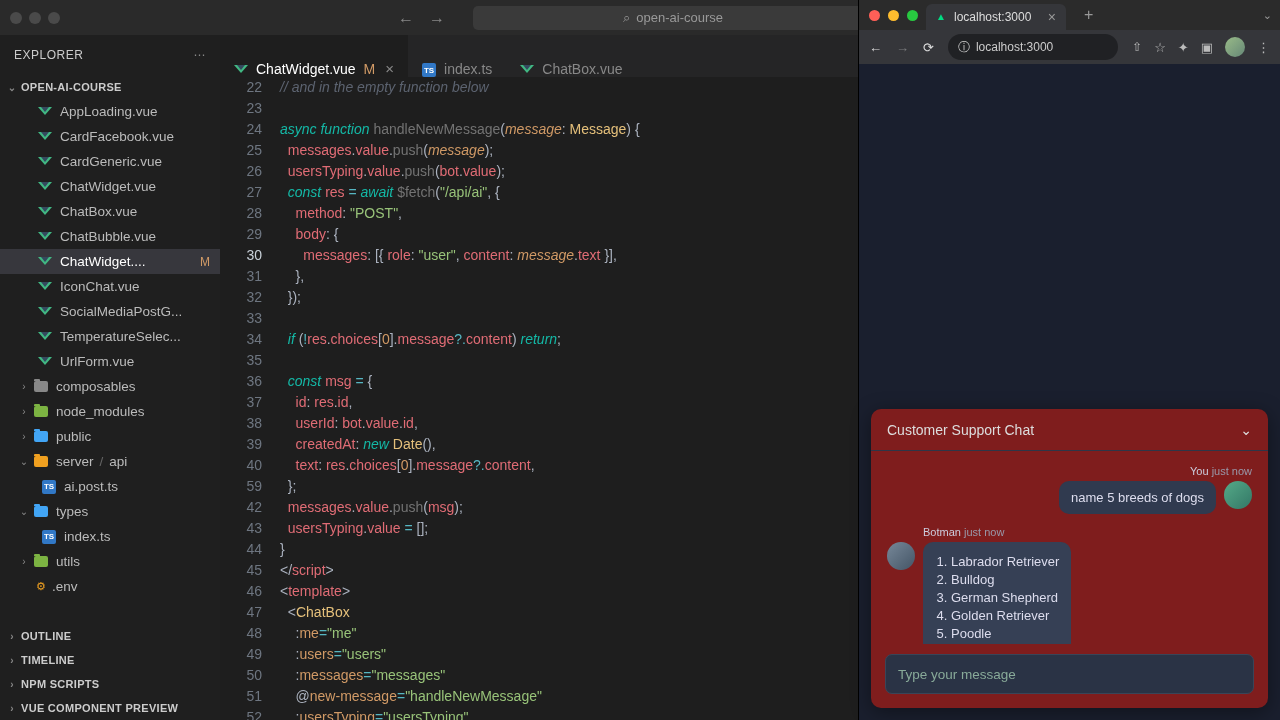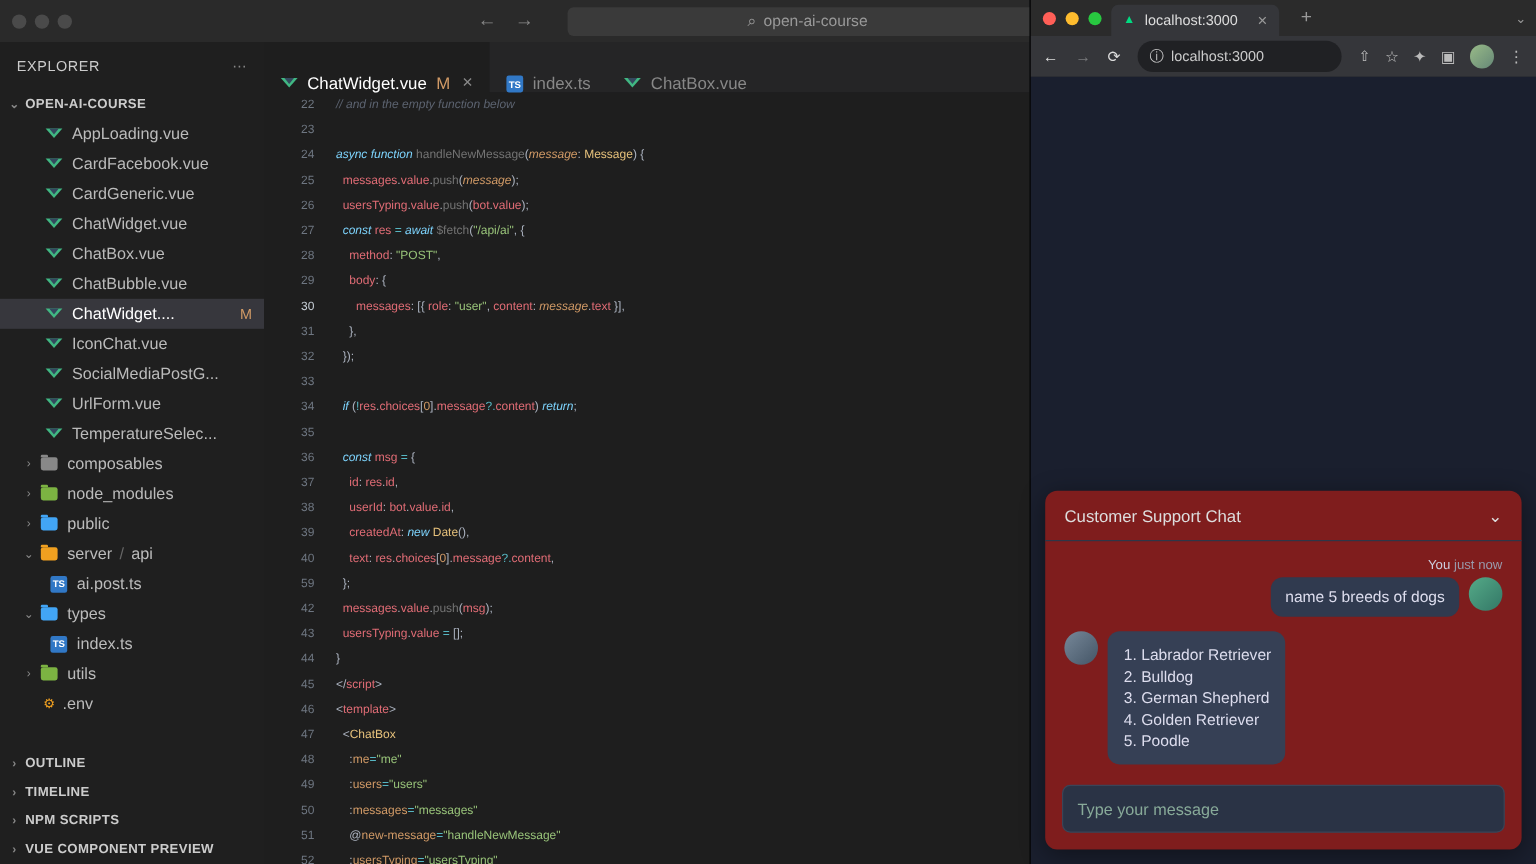--- a/index.html
+++ b/index.html
@@ -30,27 +30,27 @@
 .fld-icon.blue{background:#42a5f5}.fld-icon.blue::before{background:#42a5f5}
 .fld-icon.yellow{background:#f0a020}.fld-icon.yellow::before{background:#f0a020}
 .ts-icon{width:14px;height:14px;background:#3178c6;border-radius:2px;display:flex;align-items:center;justify-content:center;font-size:8px;font-weight:700;color:#fff}
 .env-icon{width:14px;height:14px;display:flex;align-items:center;justify-content:center;font-size:11px;color:#f0a020}
 .mod-badge{margin-left:auto;margin-right:10px;color:#d19a66;font-size:12px}
 .editor-area{flex:1;display:flex;flex-direction:column;min-width:0}
 .tabs{height:42px;background:#252526;display:flex;align-items:stretch}
 .tab{display:flex;align-items:flex-end;gap:8px;padding:0 14px;font-size:14px;color:#888;cursor:pointer;position:relative}
 .tab.active{background:#1e1e1e;color:#fff}
 .tab-close{font-size:15px;color:#888;margin-left:2px}
-.code{flex:1;display:flex;background:#1e1e1e;font-family:Menlo,Consolas,monospace;font-size:10px;line-height:21px;overflow:hidden}
+.code{flex:1;display:flex;background:#1e1e1e;font-family:Menlo,Consolas,monospace;font-size:14px;line-height:21px;overflow:hidden}
 .gutter{width:60px;text-align:right;padding-right:18px;color:#6e7681;user-select:none;padding-top:0}
 .gutter div{height:21px}
 .gutter div.cur{color:#c9d1d9}
 .src{flex:1;white-space:pre;color:#d4d4d4;padding-top:0}
 .src div{height:21px}
-.kw{color:#7dd3fc;font-style:italic}.fn{color:#737373}.pr{color:#d19a66;font-style:italic}
+.kw{color:#14b8a6;font-style:italic}.fn{color:#737373}.pr{color:#d19a66;font-style:italic}
 .ty{color:#e5c07b}.st{color:#98c379}.nm{color:#d19a66}.op{color:#56b6c2}
 .pn{color:#abb2bf}.vr{color:#e06c75}.cm{color:#5c6370;font-style:italic}
 .tg{color:#e06c75}.at{color:#d19a66}
 .browser{width:422px;background:#202124;display:flex;flex-direction:column;border-left:1px solid #000}
 .br-tabs{height:30px;background:#2b2b2b;display:flex;align-items:center;padding-left:10px;gap:8px}
 .btl{width:11px;height:11px;border-radius:50%}
 .btl.r{background:#ff5f57}.btl.y{background:#febc2e}.btl.g{background:#28c840}
 .br-tab{height:26px;margin-top:4px;background:#35363a;border-radius:6px 6px 0 0;display:flex;align-items:center;padding:0 10px;gap:6px;font-size:12px;color:#ddd;flex:0 0 140px}
 .br-tab .nuxt{width:12px;height:12px;color:#00dc82;font-size:10px}
 .br-tab .x{margin-left:auto;color:#999;font-size:14px}
@@ -141,25 +141,25 @@
         <div class="file-item">
             <span class="vue-icon"></span>
             <span>IconChat.vue</span>
           </div>
         <div class="file-item">
             <span class="vue-icon"></span>
             <span>SocialMediaPostG...</span>
           </div>
         <div class="file-item">
             <span class="vue-icon"></span>
+            <span>TemperatureSelec...</span>
+          </div>
+        <div class="file-item">
+            <span class="vue-icon"></span>
             <span>UrlForm.vue</span>
-          </div>
-        <div class="file-item">
-            <span class="vue-icon"></span>
-            <span>TemperatureSelec...</span>
           </div>
 
         <div class="folder-item">
             <span class="chev">›</span>
             <span class="fld-icon"></span>
             <span>composables</span>
           </div>
         <div class="folder-item">
             <span class="chev">›</span>
             <span class="fld-icon green"></span>
@@ -314,20 +314,21 @@
       </div>
       <div class="chat-body">
         <div class="msg-row me">
           <div class="msg-meta"><span class="who">You</span> <span>just now</span></div>
           <div class="bubble-row">
             <div class="bubble me">name 5 breeds of dogs</div>
             <div class="av"></div>
           </div>
         </div>
         <div class="msg-row">
+          <div class="msg-meta" style="margin-left:36px"><span class="who">Botman</span> <span>just now</span></div>
           <div class="bubble-row">
             <div class="av bot"></div>
             <div class="bubble">
               <ol class="bot-list" id="breeds">
                   <li>Labrador Retriever</li>
                   <li>Bulldog</li>
                   <li>German Shepherd</li>
                   <li>Golden Retriever</li>
                   <li>Poodle</li>
                 </ol>

